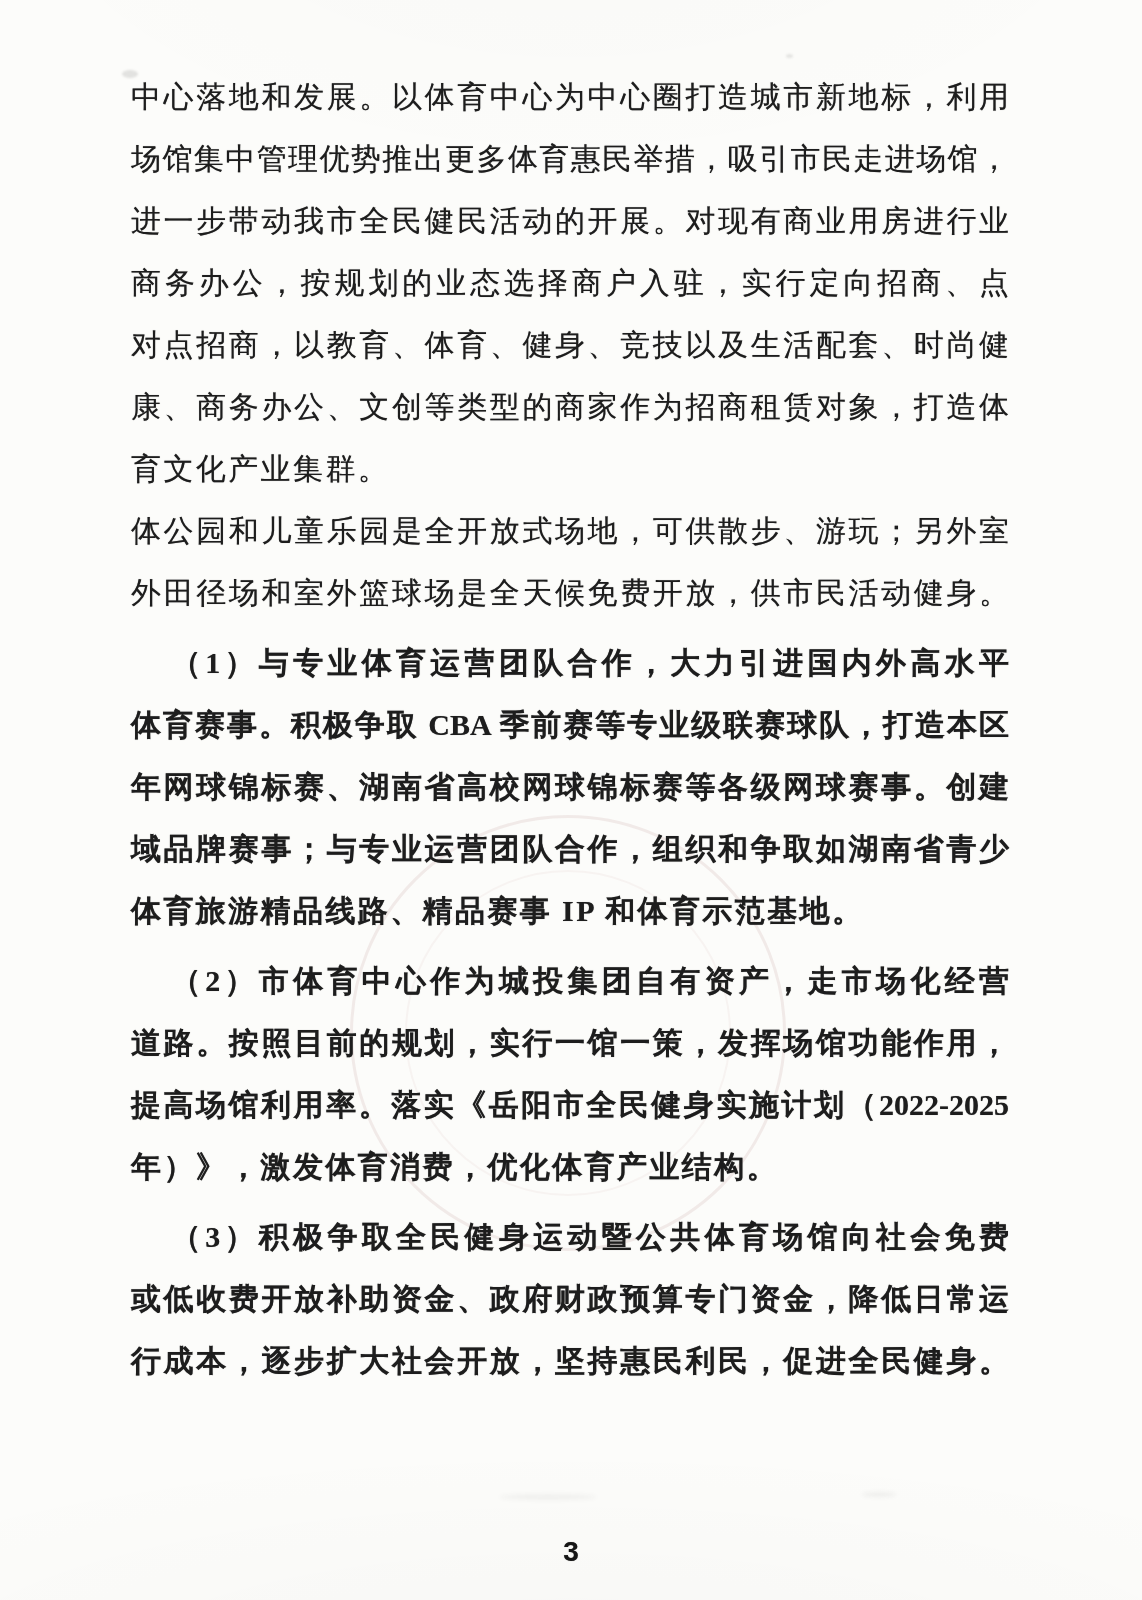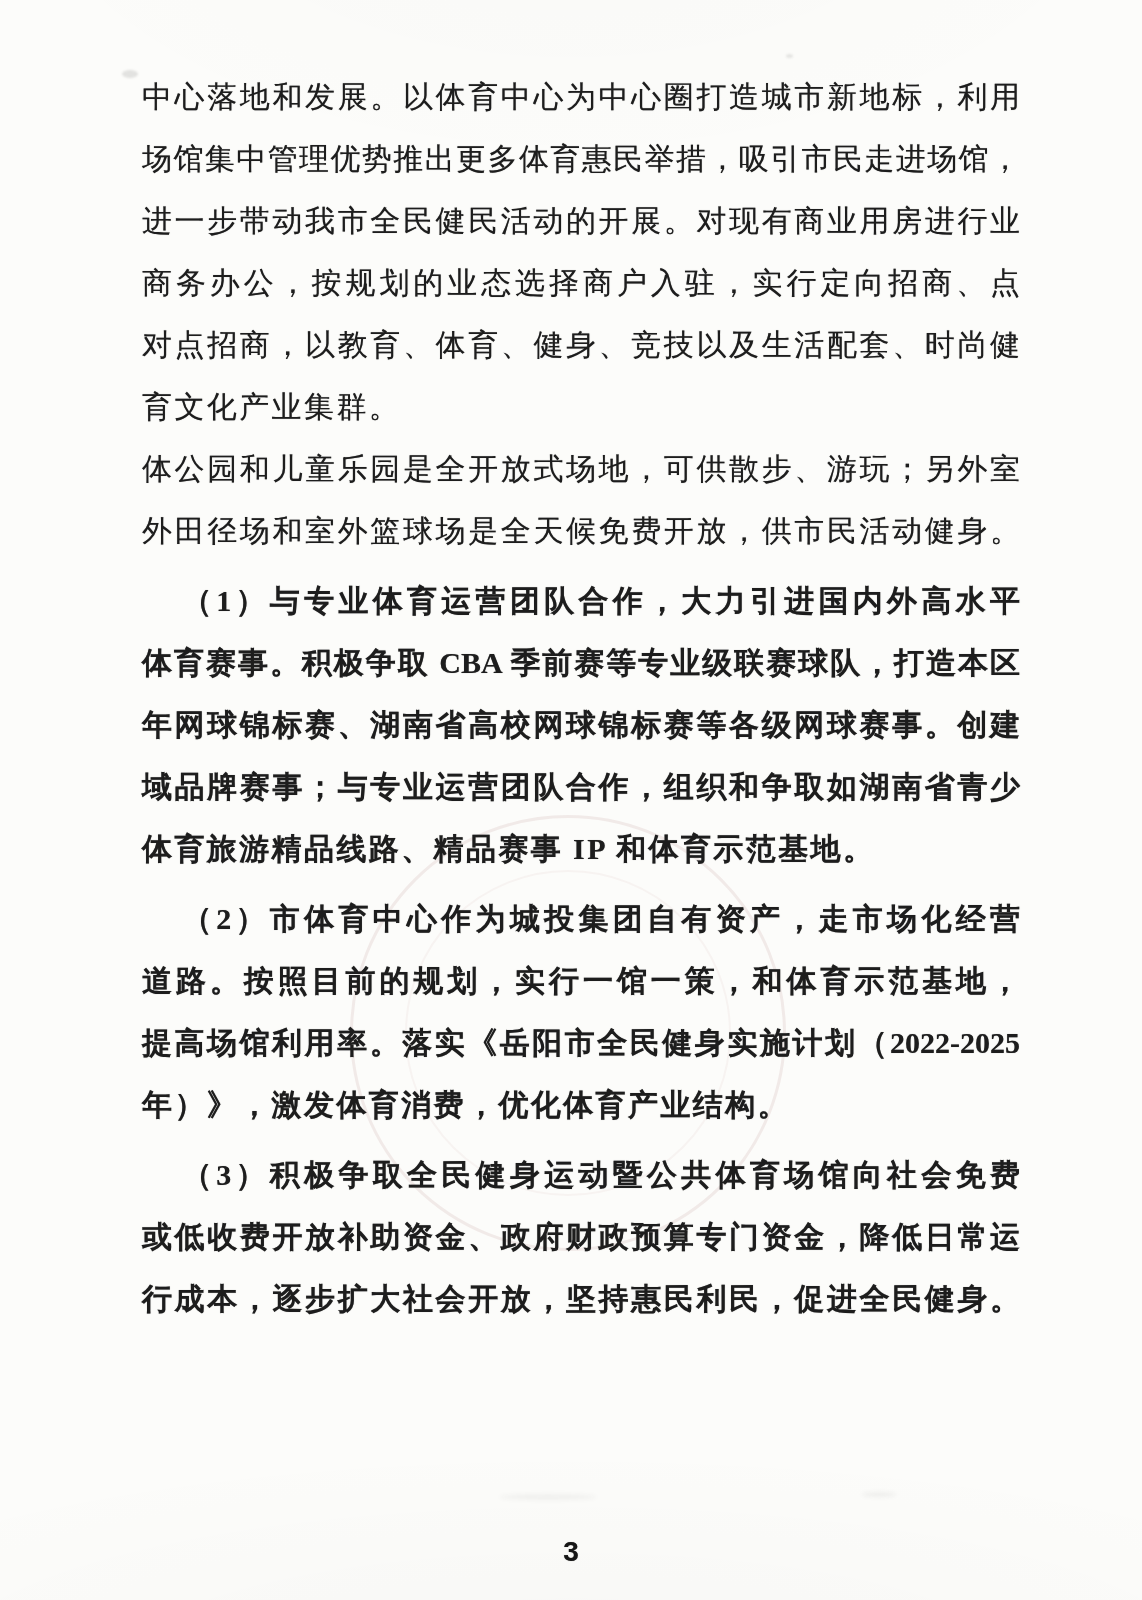--- a/index.html
+++ b/index.html
@@ -10,21 +10,21 @@
     background:#fcfcfa;
     background-image:
       radial-gradient(ellipse 900px 500px at 50% -10%, rgba(0,0,0,0.015), transparent 70%),
       radial-gradient(ellipse 1200px 300px at 50% 104%, rgba(0,0,0,0.02), transparent 75%);
     overflow:hidden;
     font-family:"Liberation Serif","DejaVu Serif",serif;
     color:#1d1d1d;
   }
   .content{
     position:absolute;
-    left:142px;top:66px;
+    left:131px;top:66px;
     width:878px;
   }
   .para{margin:0;}
   .para.gap{margin-top:8px;font-weight:bold;}
   .ln{
     font-size:30px;
     line-height:62px;
     height:62px;
     white-space:normal;
     text-align:justify;
@@ -84,39 +84,40 @@
   <div class="speck s4"></div>
 
   <div class="content">
 
     <div class="para">
       <div class="ln fill">中心落地和发展。以体育中心为中心圈打造城市新地标，利用</div>
       <div class="ln fill">场馆集中管理优势推出更多体育惠民举措，吸引市民走进场馆，</div>
       <div class="ln fill">进一步带动我市全民健民活动的开展。对现有商业用房进行业</div>
       <div class="ln fill">商务办公，按规划的业态选择商户入驻，实行定向招商、点</div>
       <div class="ln fill">对点招商，以教育、体育、健身、竞技以及生活配套、时尚健</div>
+      <div class="ln fill">康、商务办公、文创等类型的商家作为招商租赁对象，打造体</div>
       <div class="ln end">育文化产业集群。</div>
     </div>
 
     <div class="para">
       <div class="ln fill">体公园和儿童乐园是全开放式场地，可供散步、游玩；另外室</div>
       <div class="ln fill">外田径场和室外篮球场是全天候免费开放，供市民活动健身。</div>
     </div>
 
     <div class="para gap">
       <div class="ln fill indent-p">（1）与专业体育运营团队合作，大力引进国内外高水平</div>
       <div class="ln fill">体育赛事。积极争取 CBA 季前赛等专业级联赛球队，打造本区</div>
       <div class="ln fill">年网球锦标赛、湖南省高校网球锦标赛等各级网球赛事。创建</div>
       <div class="ln fill">域品牌赛事；与专业运营团队合作，组织和争取如湖南省青少</div>
       <div class="ln end">体育旅游精品线路、精品赛事 IP 和体育示范基地。</div>
     </div>
 
     <div class="para gap">
       <div class="ln fill indent-p">（2）市体育中心作为城投集团自有资产，走市场化经营</div>
-      <div class="ln fill">道路。按照目前的规划，实行一馆一策，和体育示范基地，</div>
+      <div class="ln fill">道路。按照目前的规划，实行一馆一策，发挥场馆功能作用，</div>
       <div class="ln fill">提高场馆利用率。落实《岳阳市全民健身实施计划（2022-2025</div>
       <div class="ln end">年）》，激发体育消费，优化体育产业结构。</div>
     </div>
 
     <div class="para gap">
       <div class="ln fill indent-p">（3）积极争取全民健身运动暨公共体育场馆向社会免费</div>
       <div class="ln fill">或低收费开放补助资金、政府财政预算专门资金，降低日常运</div>
       <div class="ln fill">行成本，逐步扩大社会开放，坚持惠民利民，促进全民健身。</div>
     </div>
 

